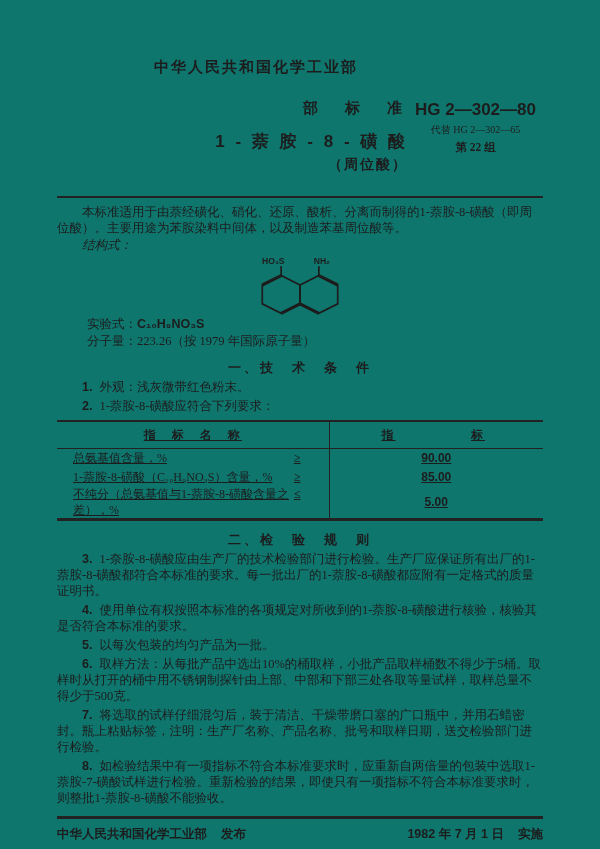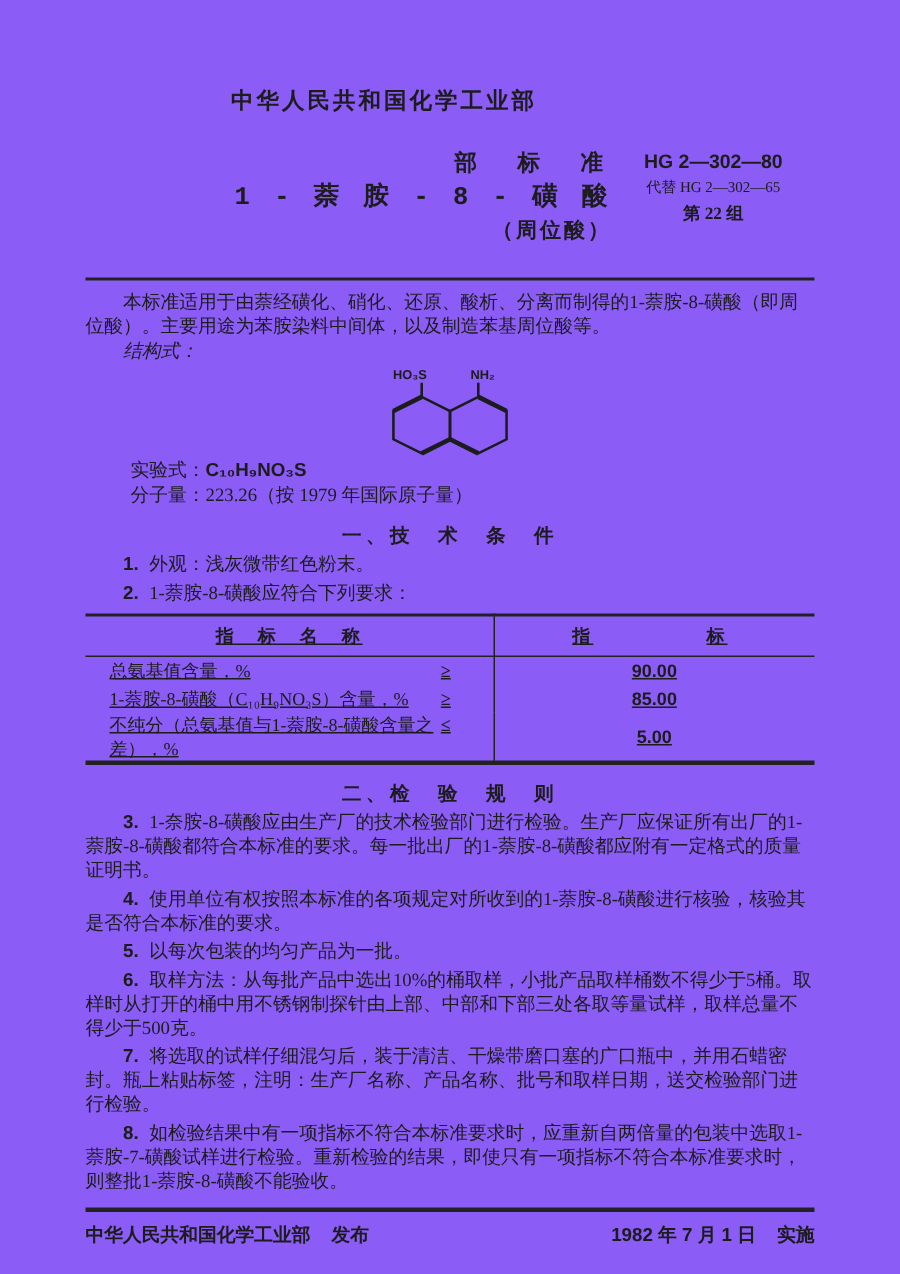--- a/index.html
+++ b/index.html
@@ -1,50 +1,50 @@
 <!DOCTYPE html>
 <html><head>
 <meta charset="utf-8">
 <style>
   * { margin: 0; padding: 0; box-sizing: border-box; }
   html, body { background: #fff; }
   .page {
     width: 600px; height: 849px;
-    background: #8b5cf6;
+    background: #0f766e;
     color: #1c1c1c;
     font-family: "Liberation Serif", serif;
     padding: 58px 57px 0 57px;
     overflow: hidden;
     position: relative;
   }
   
   .org-line {
     font-family: "Liberation Sans", sans-serif;
     font-weight: bold; font-size: 15px; letter-spacing: 2px;
     margin-left: 97px;
   }
   .header-row { display: flex; margin-top: 22px; }
   .header-center { width: 390px; text-align: right; }
   .std-type {
     font-family: "Liberation Sans", sans-serif;
     font-weight: bold; font-size: 15px; letter-spacing: 6px;
   }
   .doc-title {
-    margin-top: 1px;
-    font-family: Liberation Mono, monospace;
+    margin-top: 12px;
+    font-family: Liberation Sans, sans-serif;
     font-weight: bold; font-size: 17px; letter-spacing: 3px;
     white-space: nowrap;
   }
   .doc-subtitle {
     margin-top: 3px;
     font-family: "Liberation Sans", sans-serif;
     font-weight: bold; font-size: 14px; letter-spacing: 2px;
   }
   .header-codes { width: 150px; text-align: center; padding-top: 1px; }
-  .code-main { font-family: "Liberation Sans", sans-serif; font-weight: bold; font-size: 13px; }
+  .code-main { font-family: "Liberation Sans", sans-serif; font-weight: bold; font-size: 17px; }
   .code-replace { font-size: 10px; margin-top: 3px; }
   .code-group { font-size: 11.5px; margin-top: 3px; font-weight: bold; }
   .rule { height: 2px; background: #222; margin-top: 22px; }
   
   .body-text { font-size: 12.5px; line-height: 16px; }
   .intro { margin-top: 6px; text-indent: 2em; }
   .structure-label { margin-top: 1px; text-indent: 2em; font-style: italic; }
   .structure-wrap { text-align: center; margin-top: 2px; height: 60px; }
   .prop-line { margin-left: 30px; margin-top: 1px; }
   .prop-line .formula { font-family: "Liberation Sans", sans-serif; font-weight: bold; }

